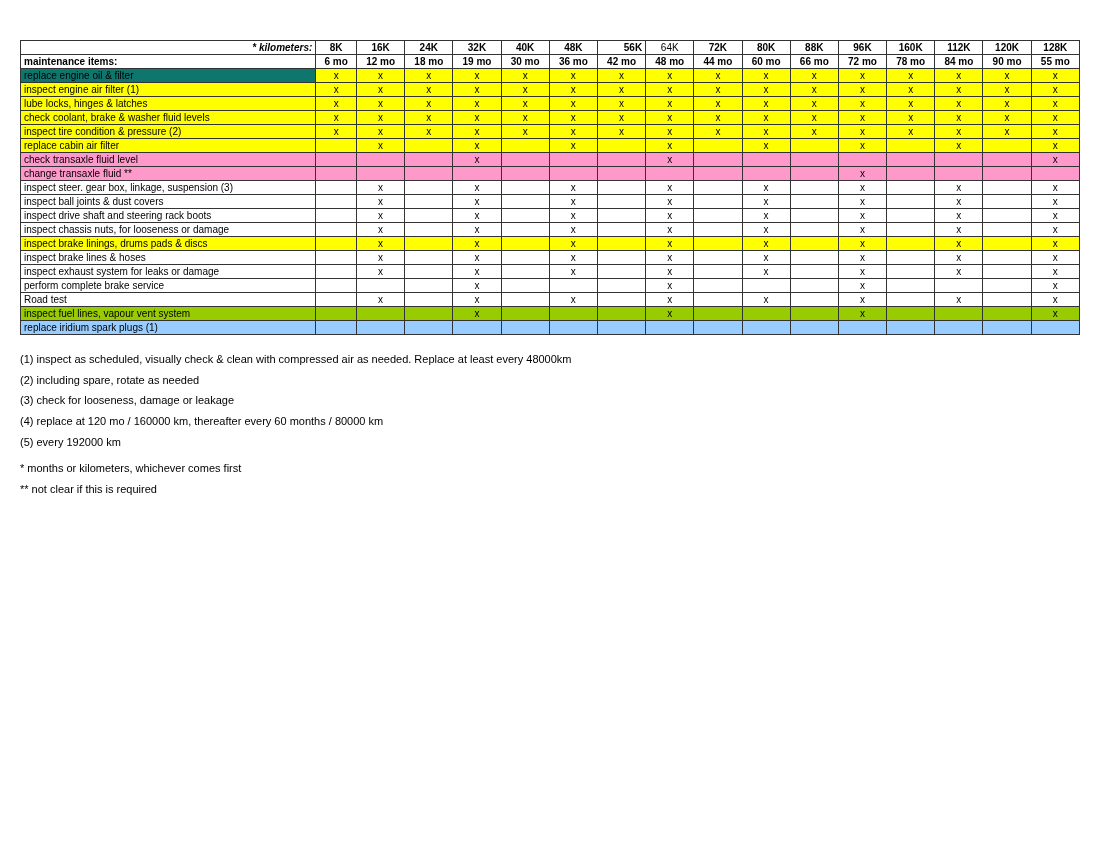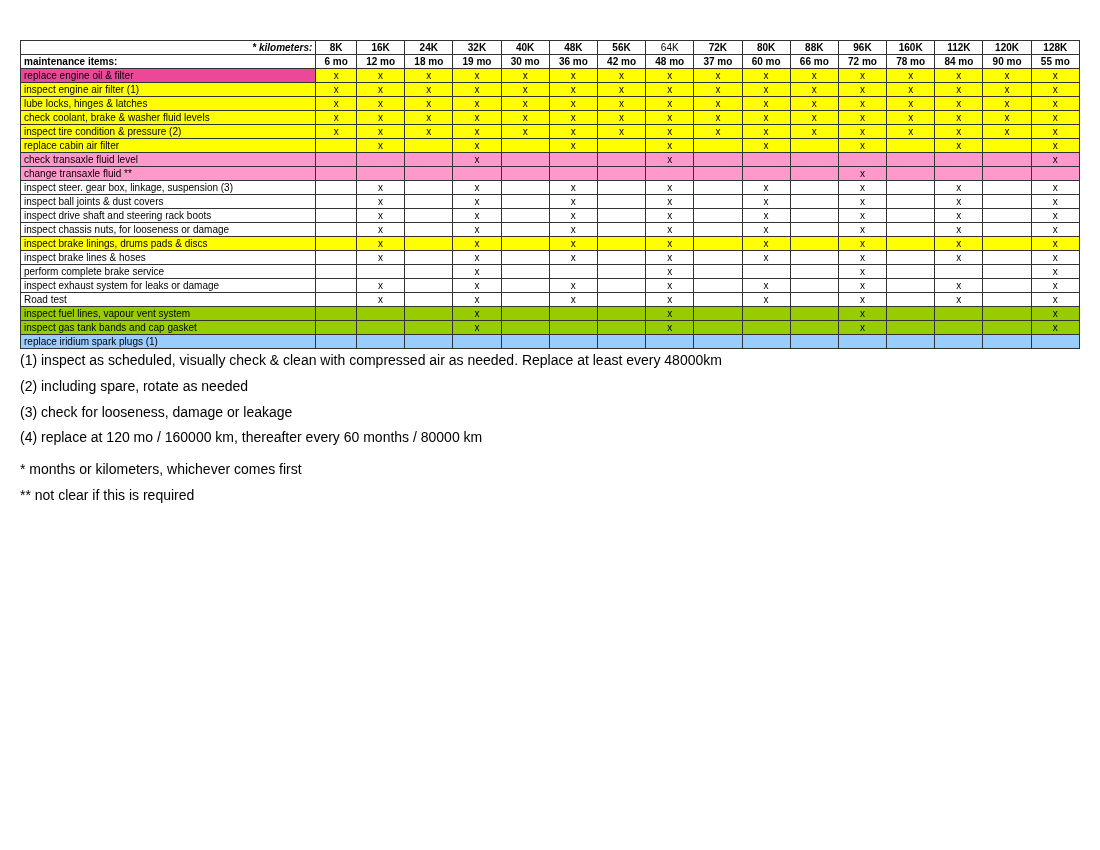--- a/index.html
+++ b/index.html
@@ -3,70 +3,70 @@
   <meta charset="utf-8">
   <style>
     * { margin: 0; padding: 0; box-sizing: border-box; }
     body { background: #fff; font-family: Arial, sans-serif; font-size: 11px; padding: 20px; }
     h2 { font-size: 13px; font-weight: bold; text-decoration: underline; margin-bottom: 8px; margin-top: 20px; }
     table { border-collapse: collapse; width: 100%; font-size: 10px; }
     table td, table th { border: 1px solid #333; padding: 1px 3px; white-space: nowrap; text-align: center; }
     table td.label-cell { text-align: left; min-width: 220px; }
     .header-row td { background-color: #ffffff; font-weight: bold; }
     .km-row td { background-color: #ffffff; font-weight: bold; }
-    .notes { font-size: 14px; line-height: 1.7; }
+    .notes { margin-top: 15px; font-size: 11px; line-height: 1.7; }
     .notes p { margin-bottom: 2px; }
   </style>
 </head>
 <body>
 
 <h2></h2>
 
 <table>
   <tbody id="table-body">
       <tr class="km-row">
         <td class="label-cell" style="text-align: right; font-style: italic;">* kilometers:</td>
         <td style="font-weight: bold;">8K</td>
         <td style="font-weight: bold;">16K</td>
         <td style="font-weight: bold;">24K</td>
         <td style="font-weight: bold;">32K</td>
         <td style="font-weight: bold;">40K</td>
         <td style="font-weight: bold;">48K</td>
-        <td style="font-weight: bold;">56K</td>
+        <td style="font-weight: bold; text-align: right;">56K</td>
         <td style="font-weight: normal;">64K</td>
         <td style="font-weight: bold;">72K</td>
         <td style="font-weight: bold;">80K</td>
         <td style="font-weight: bold;">88K</td>
         <td style="font-weight: bold;">96K</td>
         <td style="font-weight: bold;">160K</td>
         <td style="font-weight: bold;">112K</td>
         <td style="font-weight: bold;">120K</td>
         <td style="font-weight: bold;">128K</td>
       </tr>
       <tr class="header-row">
         <td class="label-cell" style="text-align: left; font-weight: bold;">maintenance items:</td>
         <td>6 mo</td>
         <td>12 mo</td>
         <td>18 mo</td>
         <td>19 mo</td>
         <td>30 mo</td>
         <td>36 mo</td>
         <td>42 mo</td>
         <td>48 mo</td>
-        <td>37 mo</td>
+        <td>44 mo</td>
         <td>60 mo</td>
         <td>66 mo</td>
         <td>72 mo</td>
         <td>78 mo</td>
         <td>84 mo</td>
         <td>90 mo</td>
         <td>55 mo</td>
       </tr>
       <tr>
-        <td class="label-cell" style="background-color: #ec4899; text-align: left;">replace engine oil &amp; filter</td>
+        <td class="label-cell" style="background-color: #0f766e; text-align: left;">replace engine oil &amp; filter</td>
         <td style="background-color: rgb(255, 255, 0);">x</td>
         <td style="background-color: rgb(255, 255, 0);">x</td>
         <td style="background-color: rgb(255, 255, 0);">x</td>
         <td style="background-color: rgb(255, 255, 0);">x</td>
         <td style="background-color: rgb(255, 255, 0);">x</td>
         <td style="background-color: rgb(255, 255, 0);">x</td>
         <td style="background-color: rgb(255, 255, 0);">x</td>
         <td style="background-color: rgb(255, 255, 0);">x</td>
         <td style="background-color: rgb(255, 255, 0);">x</td>
         <td style="background-color: rgb(255, 255, 0);">x</td>
@@ -318,97 +318,78 @@
         <td style="background-color: rgb(255, 255, 255);"></td>
         <td style="background-color: rgb(255, 255, 255);">x</td>
         <td style="background-color: rgb(255, 255, 255);"></td>
         <td style="background-color: rgb(255, 255, 255);">x</td>
         <td style="background-color: rgb(255, 255, 255);"></td>
         <td style="background-color: rgb(255, 255, 255);">x</td>
         <td style="background-color: rgb(255, 255, 255);"></td>
         <td style="background-color: rgb(255, 255, 255);">x</td>
       </tr>
       <tr>
+        <td class="label-cell" style="background-color: rgb(255, 255, 255); text-align: left;">inspect exhaust system for leaks or damage</td>
+        <td style="background-color: rgb(255, 255, 255);"></td>
+        <td style="background-color: rgb(255, 255, 255);">x</td>
+        <td style="background-color: rgb(255, 255, 255);"></td>
+        <td style="background-color: rgb(255, 255, 255);">x</td>
+        <td style="background-color: rgb(255, 255, 255);"></td>
+        <td style="background-color: rgb(255, 255, 255);">x</td>
+        <td style="background-color: rgb(255, 255, 255);"></td>
+        <td style="background-color: rgb(255, 255, 255);">x</td>
+        <td style="background-color: rgb(255, 255, 255);"></td>
+        <td style="background-color: rgb(255, 255, 255);">x</td>
+        <td style="background-color: rgb(255, 255, 255);"></td>
+        <td style="background-color: rgb(255, 255, 255);">x</td>
+        <td style="background-color: rgb(255, 255, 255);"></td>
+        <td style="background-color: rgb(255, 255, 255);">x</td>
+        <td style="background-color: rgb(255, 255, 255);"></td>
+        <td style="background-color: rgb(255, 255, 255);">x</td>
+      </tr>
+      <tr>
         <td class="label-cell" style="background-color: rgb(255, 255, 255); text-align: left;">perform complete brake service</td>
         <td style="background-color: rgb(255, 255, 255);"></td>
         <td style="background-color: rgb(255, 255, 255);"></td>
         <td style="background-color: rgb(255, 255, 255);"></td>
         <td style="background-color: rgb(255, 255, 255);">x</td>
         <td style="background-color: rgb(255, 255, 255);"></td>
         <td style="background-color: rgb(255, 255, 255);"></td>
         <td style="background-color: rgb(255, 255, 255);"></td>
         <td style="background-color: rgb(255, 255, 255);">x</td>
         <td style="background-color: rgb(255, 255, 255);"></td>
         <td style="background-color: rgb(255, 255, 255);"></td>
         <td style="background-color: rgb(255, 255, 255);"></td>
         <td style="background-color: rgb(255, 255, 255);">x</td>
         <td style="background-color: rgb(255, 255, 255);"></td>
         <td style="background-color: rgb(255, 255, 255);"></td>
         <td style="background-color: rgb(255, 255, 255);"></td>
         <td style="background-color: rgb(255, 255, 255);">x</td>
       </tr>
       <tr>
-        <td class="label-cell" style="background-color: rgb(255, 255, 255); text-align: left;">inspect exhaust system for leaks or damage</td>
-        <td style="background-color: rgb(255, 255, 255);"></td>
-        <td style="background-color: rgb(255, 255, 255);">x</td>
-        <td style="background-color: rgb(255, 255, 255);"></td>
-        <td style="background-color: rgb(255, 255, 255);">x</td>
-        <td style="background-color: rgb(255, 255, 255);"></td>
-        <td style="background-color: rgb(255, 255, 255);">x</td>
-        <td style="background-color: rgb(255, 255, 255);"></td>
-        <td style="background-color: rgb(255, 255, 255);">x</td>
-        <td style="background-color: rgb(255, 255, 255);"></td>
-        <td style="background-color: rgb(255, 255, 255);">x</td>
-        <td style="background-color: rgb(255, 255, 255);"></td>
-        <td style="background-color: rgb(255, 255, 255);">x</td>
-        <td style="background-color: rgb(255, 255, 255);"></td>
-        <td style="background-color: rgb(255, 255, 255);">x</td>
-        <td style="background-color: rgb(255, 255, 255);"></td>
-        <td style="background-color: rgb(255, 255, 255);">x</td>
-      </tr>
-      <tr>
         <td class="label-cell" style="background-color: rgb(255, 255, 255); text-align: left;">Road test</td>
         <td style="background-color: rgb(255, 255, 255);"></td>
         <td style="background-color: rgb(255, 255, 255);">x</td>
         <td style="background-color: rgb(255, 255, 255);"></td>
         <td style="background-color: rgb(255, 255, 255);">x</td>
         <td style="background-color: rgb(255, 255, 255);"></td>
         <td style="background-color: rgb(255, 255, 255);">x</td>
         <td style="background-color: rgb(255, 255, 255);"></td>
         <td style="background-color: rgb(255, 255, 255);">x</td>
         <td style="background-color: rgb(255, 255, 255);"></td>
         <td style="background-color: rgb(255, 255, 255);">x</td>
         <td style="background-color: rgb(255, 255, 255);"></td>
         <td style="background-color: rgb(255, 255, 255);">x</td>
         <td style="background-color: rgb(255, 255, 255);"></td>
         <td style="background-color: rgb(255, 255, 255);">x</td>
         <td style="background-color: rgb(255, 255, 255);"></td>
         <td style="background-color: rgb(255, 255, 255);">x</td>
       </tr>
       <tr>
         <td class="label-cell" style="background-color: rgb(153, 204, 0); text-align: left;">inspect fuel lines, vapour vent system</td>
-        <td style="background-color: rgb(153, 204, 0);"></td>
-        <td style="background-color: rgb(153, 204, 0);"></td>
-        <td style="background-color: rgb(153, 204, 0);"></td>
-        <td style="background-color: rgb(153, 204, 0);">x</td>
-        <td style="background-color: rgb(153, 204, 0);"></td>
-        <td style="background-color: rgb(153, 204, 0);"></td>
-        <td style="background-color: rgb(153, 204, 0);"></td>
-        <td style="background-color: rgb(153, 204, 0);">x</td>
-        <td style="background-color: rgb(153, 204, 0);"></td>
-        <td style="background-color: rgb(153, 204, 0);"></td>
-        <td style="background-color: rgb(153, 204, 0);"></td>
-        <td style="background-color: rgb(153, 204, 0);">x</td>
-        <td style="background-color: rgb(153, 204, 0);"></td>
-        <td style="background-color: rgb(153, 204, 0);"></td>
-        <td style="background-color: rgb(153, 204, 0);"></td>
-        <td style="background-color: rgb(153, 204, 0);">x</td>
-      </tr>
-      <tr>
-        <td class="label-cell" style="background-color: rgb(153, 204, 0); text-align: left;">inspect gas tank bands and cap gasket</td>
         <td style="background-color: rgb(153, 204, 0);"></td>
         <td style="background-color: rgb(153, 204, 0);"></td>
         <td style="background-color: rgb(153, 204, 0);"></td>
         <td style="background-color: rgb(153, 204, 0);">x</td>
         <td style="background-color: rgb(153, 204, 0);"></td>
         <td style="background-color: rgb(153, 204, 0);"></td>
         <td style="background-color: rgb(153, 204, 0);"></td>
         <td style="background-color: rgb(153, 204, 0);">x</td>
         <td style="background-color: rgb(153, 204, 0);"></td>
         <td style="background-color: rgb(153, 204, 0);"></td>
@@ -439,16 +420,17 @@
         <td style="background-color: rgb(153, 204, 255);"></td>
       </tr>
     </tbody>
 </table>
 
 <div class="notes" id="notes-container">
     <p>(1) inspect as scheduled, visually check &amp; clean with compressed air as needed. Replace at least every 48000km</p>
     <p>(2) including spare, rotate as needed</p>
     <p>(3) check for looseness, damage or leakage</p>
     <p>(4) replace at 120 mo / 160000 km, thereafter every 60 months / 80000 km</p>
+    <p>(5) every 192000 km</p>
     <p style="margin-top: 8px;"></p>
     <p>* months or kilometers, whichever comes first</p>
     <p>** not clear if this is required</p>
   </div>
 
 </body></html>

